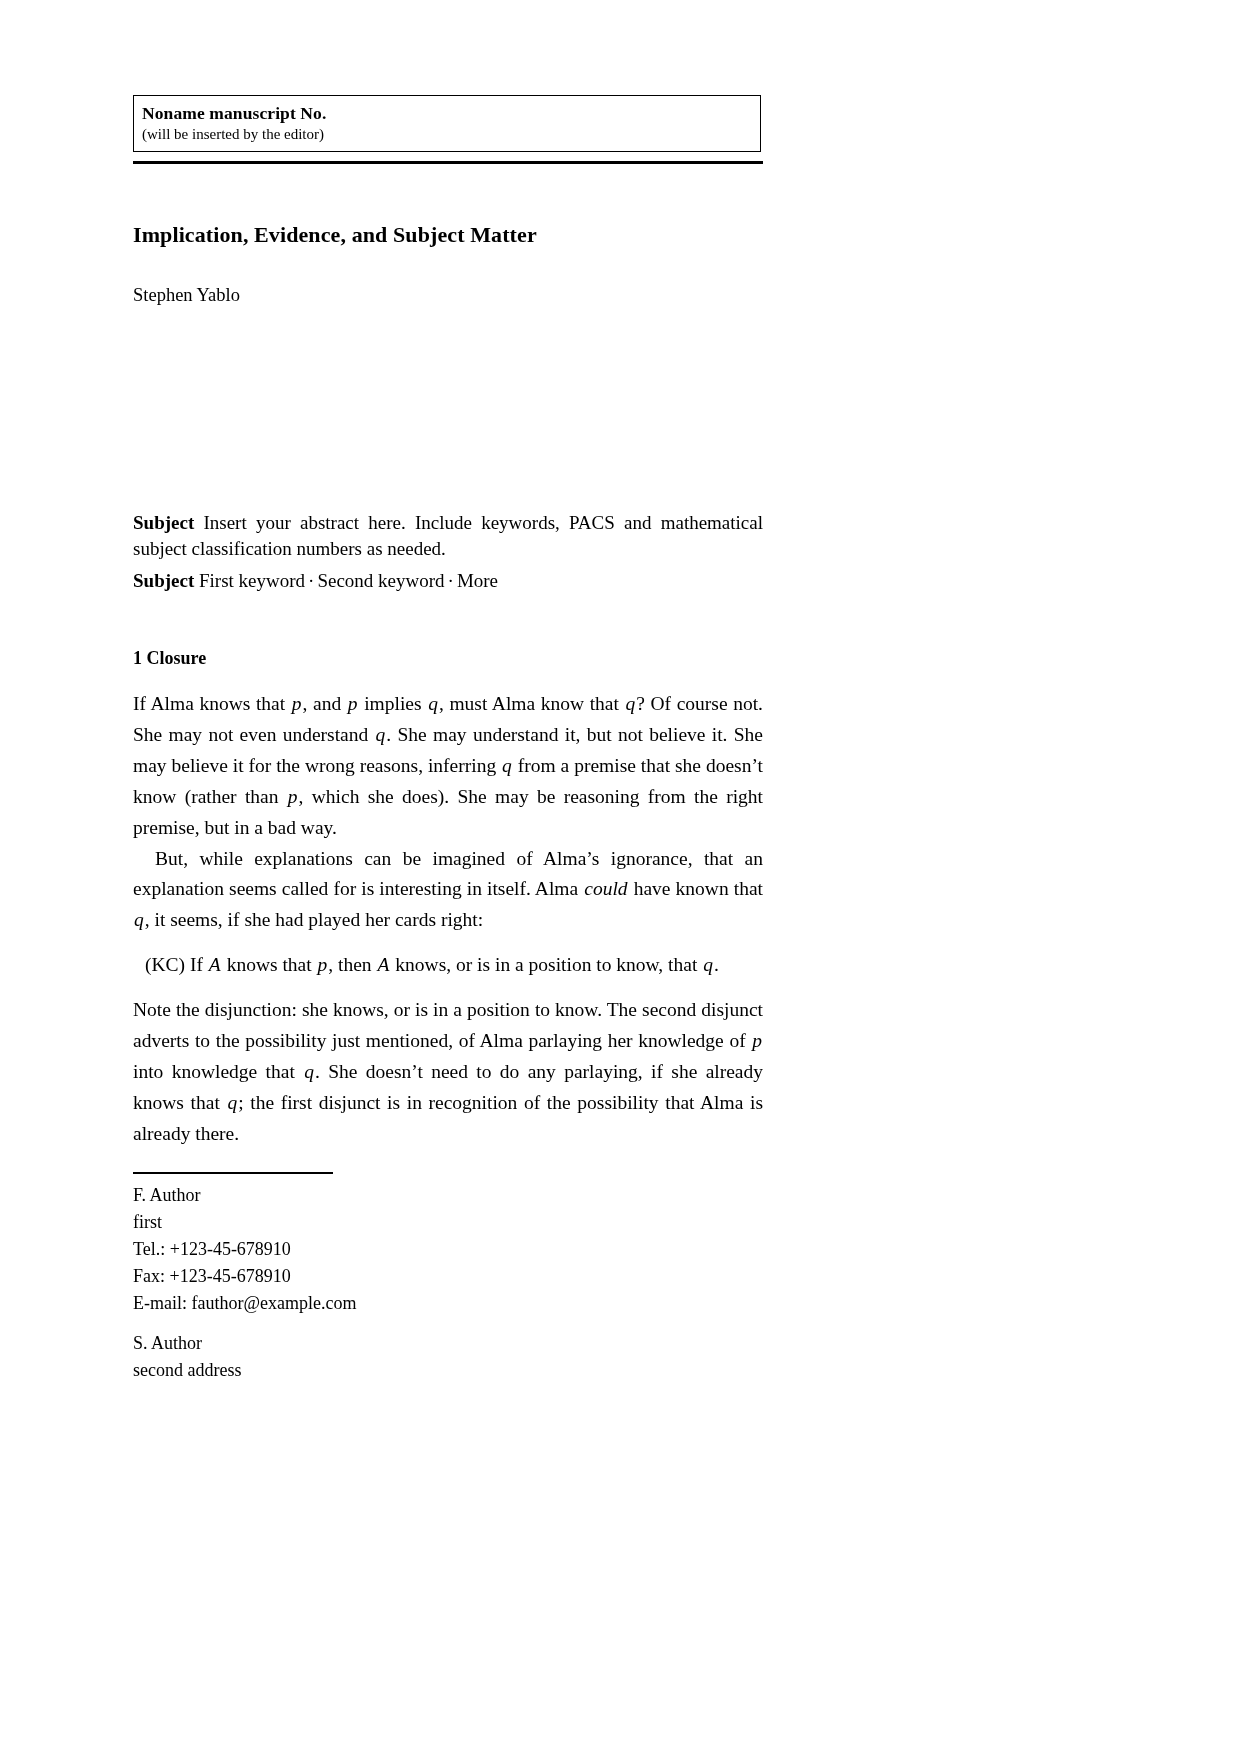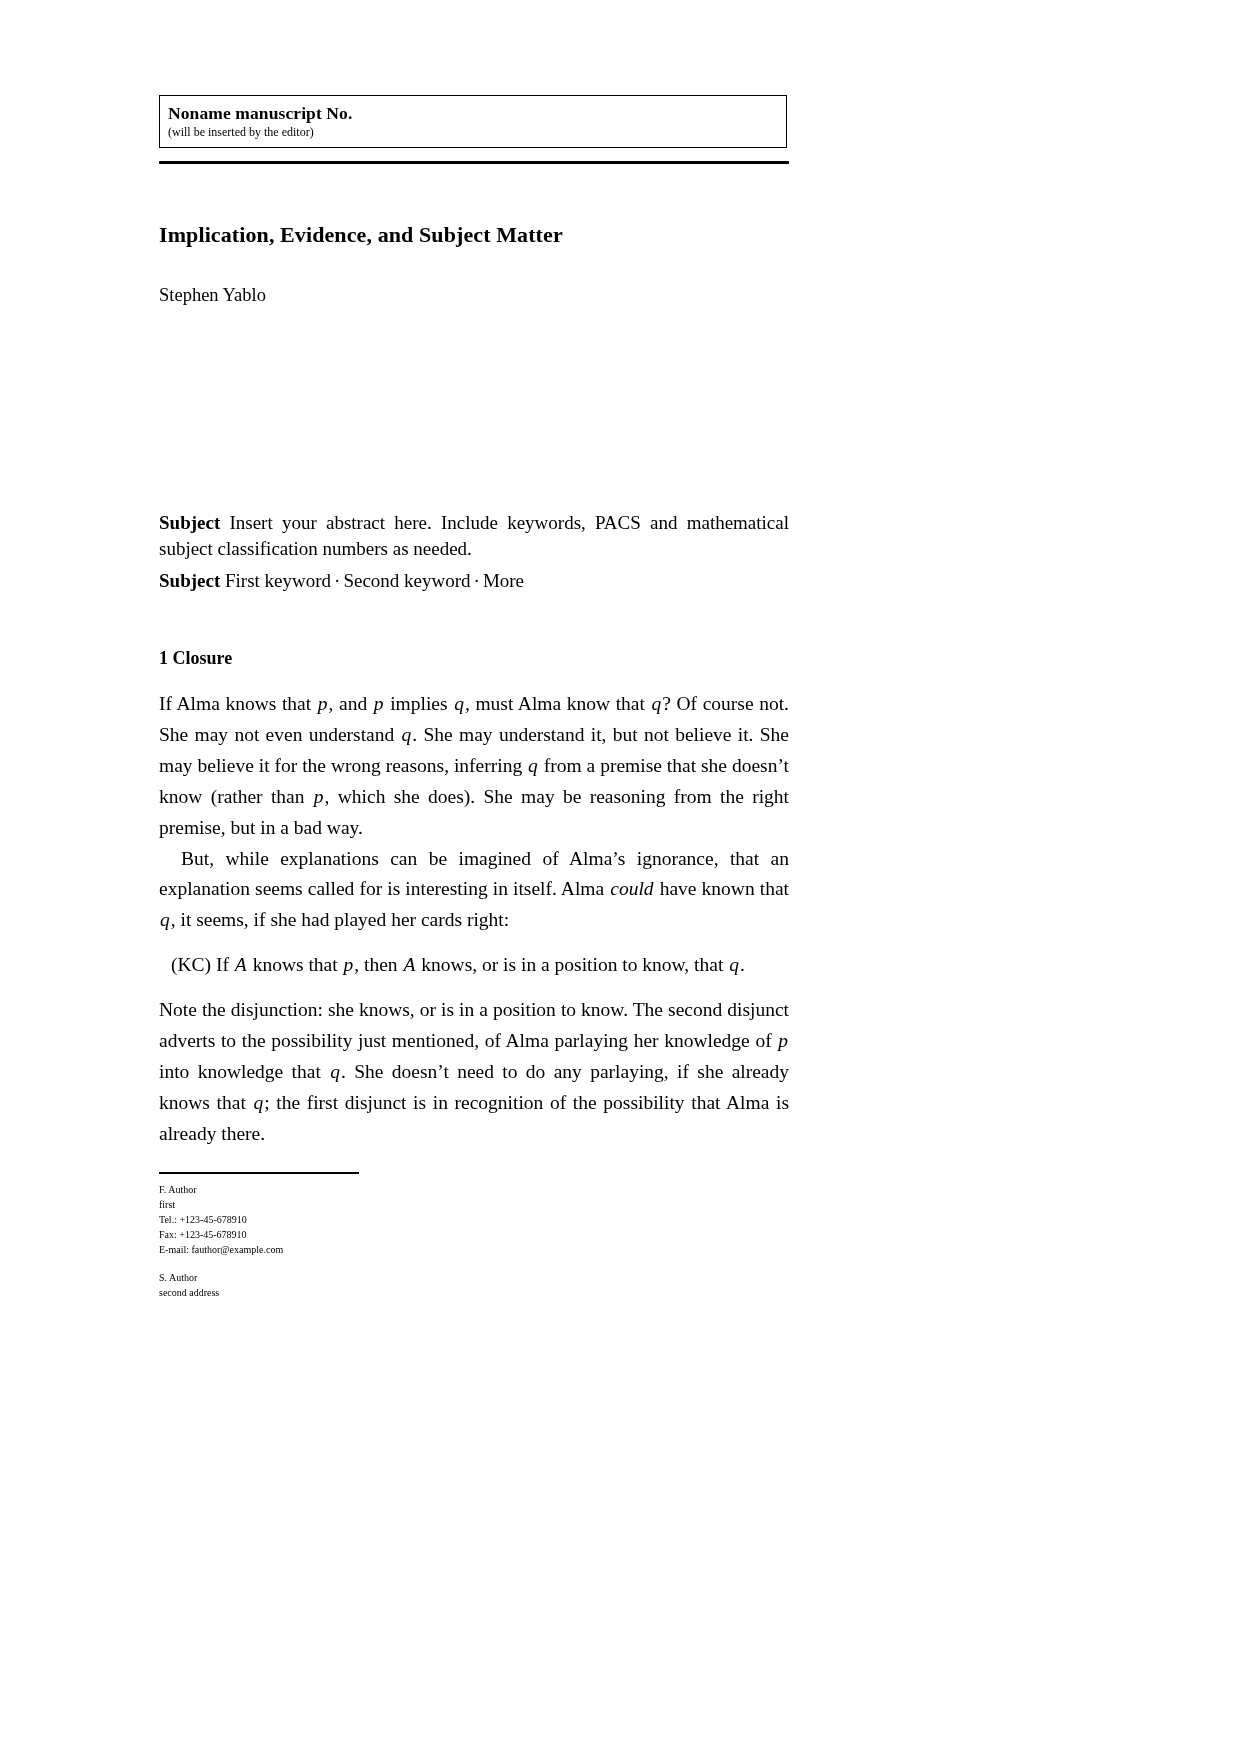--- a/index.html
+++ b/index.html
@@ -13,40 +13,39 @@
     position: relative;
     font-family: "Liberation Serif", "DejaVu Serif", serif;
     color: #000000;
     overflow: hidden;
   }
   .page {
     position: absolute;
     left: 0; top: 0;
     width: 1032px;
     height: 1754px;
-    margin-left: 26px;
   }
   
   .ms-box {
     position: absolute;
     left: 133px;
     top: 95px;
     width: 628px;
     border: 1.6px solid #000;
     box-sizing: border-box;
     padding: 6px 8px 7px 8px;
     line-height: 1.30;
   }
   .ms-line1 {
     font-weight: bold;
     font-size: 17.5px;
     letter-spacing: .1px;
   }
   .ms-line2 {
-    font-size: 12px;
+    font-size: 15px;
   }
   .rule-thick {
     position: absolute;
     left: 133px;
     top: 161px;
     width: 630px;
     height: 3px;
     background: #000;
   }
   
@@ -142,21 +141,21 @@
     top: 1172px;
     width: 200px;
     height: 1.6px;
     background: #000;
   }
   .footnote {
     position: absolute;
     left: 133px;
     top: 1182px;
     width: 500px;
-    font-size: 10px;
+    font-size: 18px;
     line-height: 1.50;
   }
   .fn-group { margin-bottom: 13px; }
   .fn-group:last-child { margin-bottom: 0; }
   .fn-line { white-space: nowrap; }
 </style>
 </head>
 <body>
 
 <div class="page">

